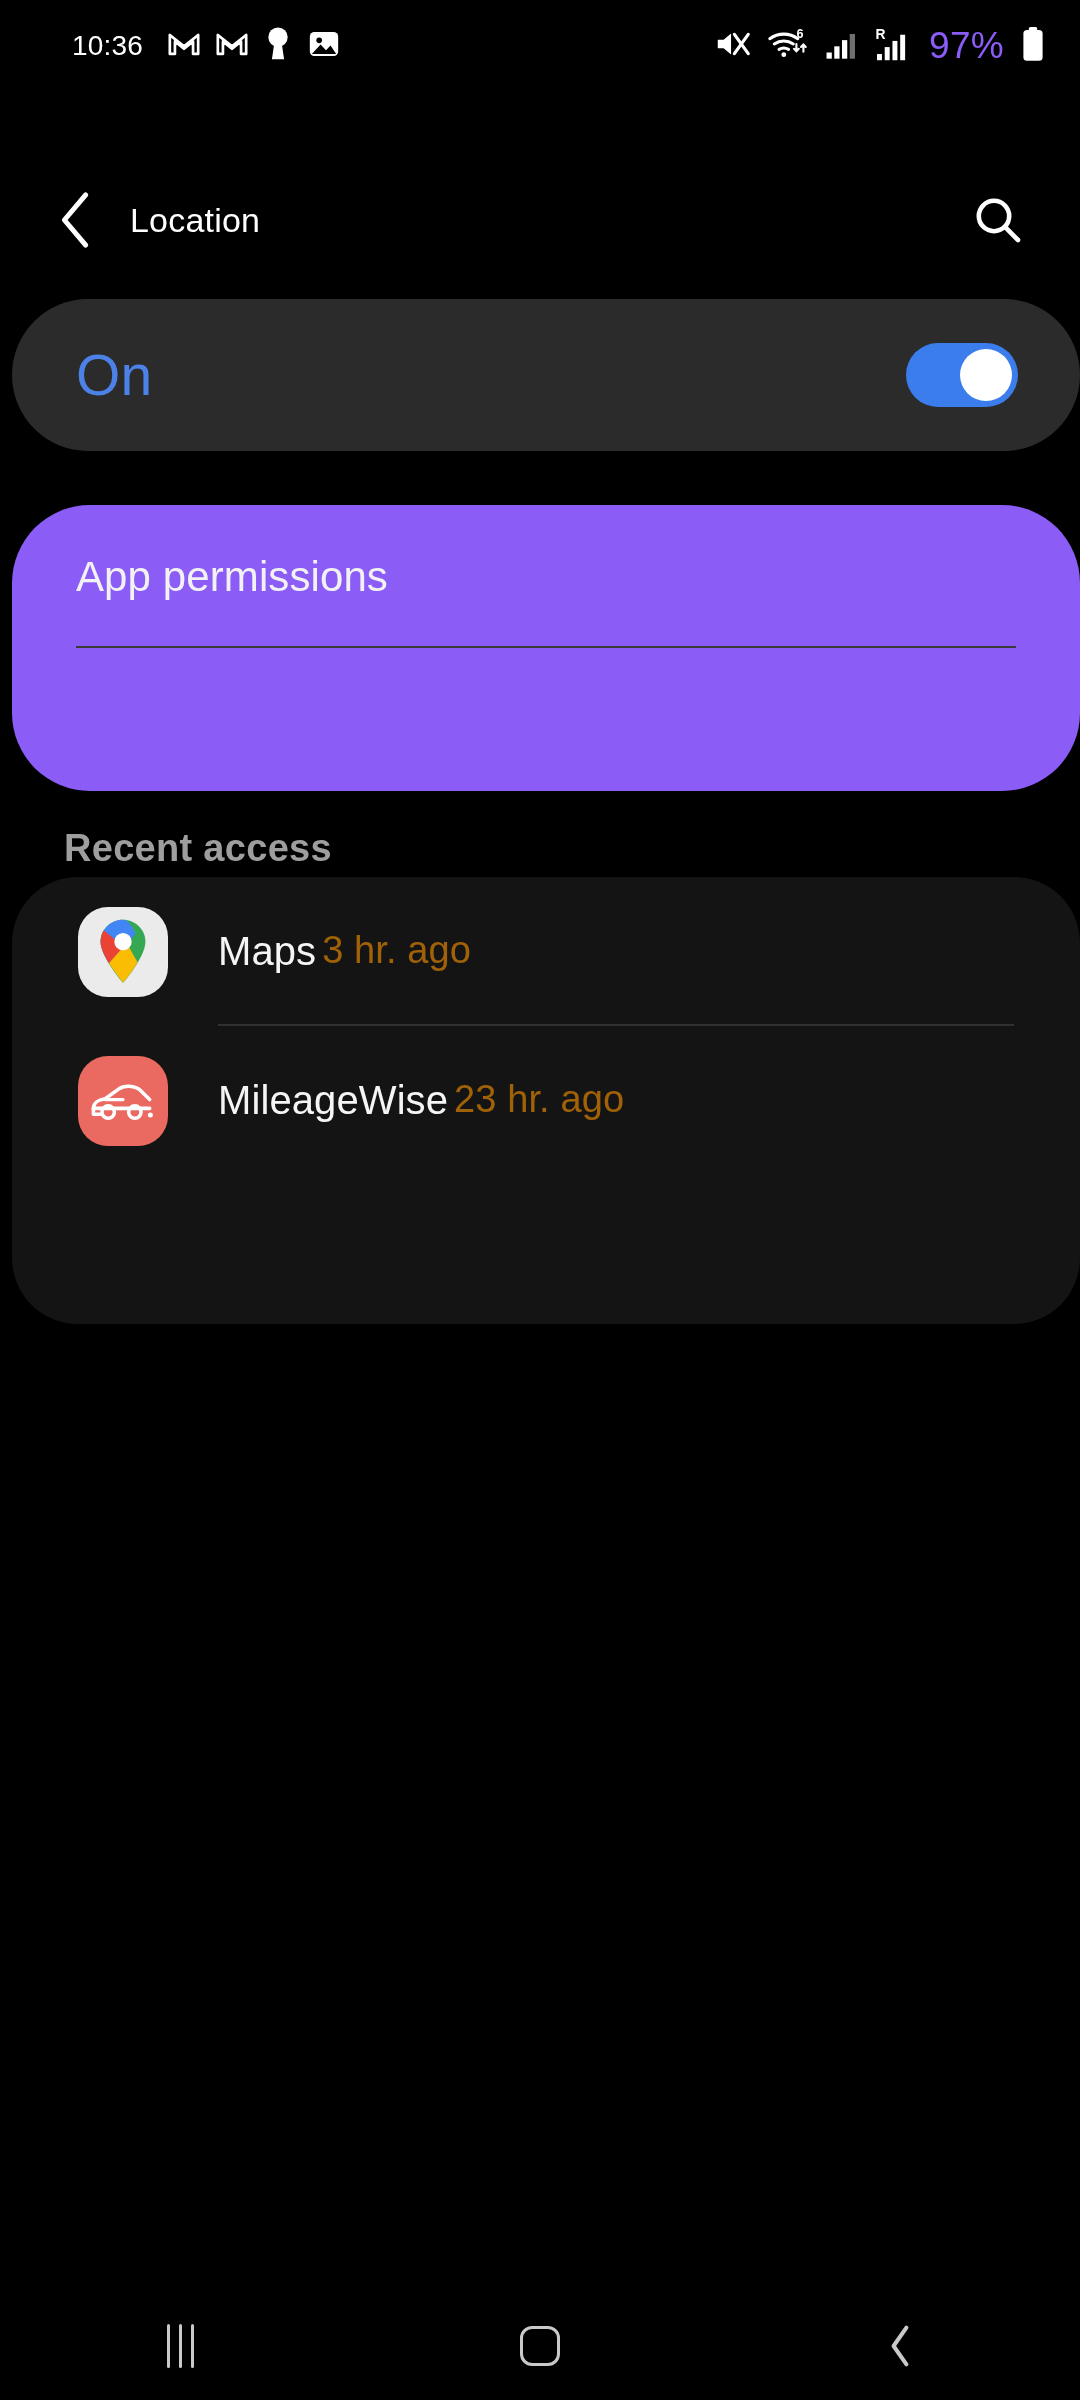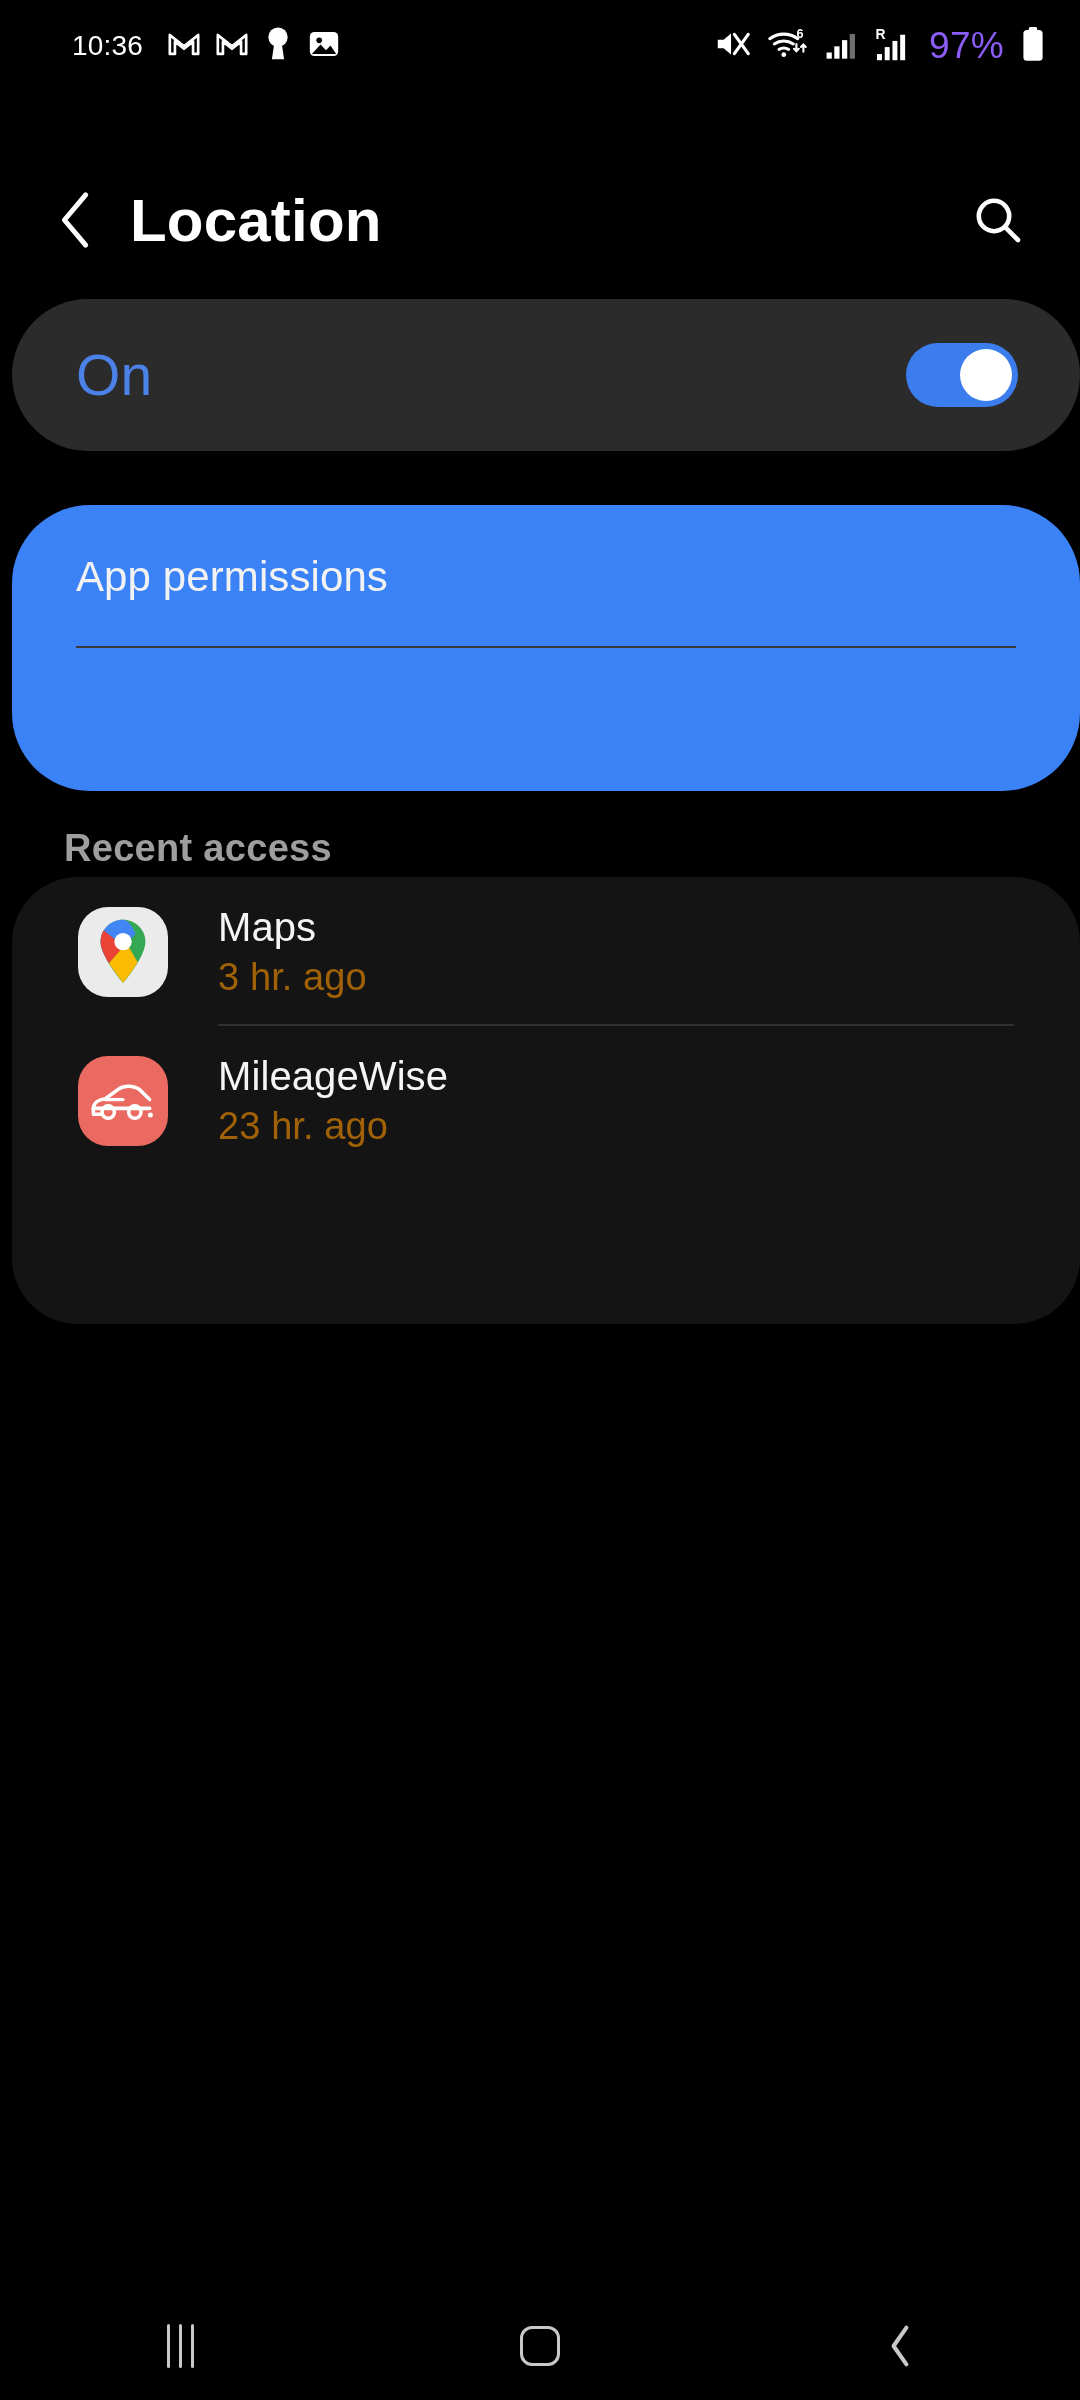--- a/index.html
+++ b/index.html
@@ -31,21 +31,21 @@
   
   .app-bar {
     position:absolute; top:160px; left:0; width:1080px; height:120px;
     display:flex; align-items:center;
   }
   .back-btn {
     width:96px; height:96px; margin-left:28px;
     display:flex; align-items:center; justify-content:center;
   }
   .app-title {
-    color:#ffffff; font-size:60px; font-weight:700; letter-spacing:0.2px;
+    color:#ffffff; font-size:34px; font-weight:400; letter-spacing:0.2px;
     margin-left:6px;
   }
   .search-btn {
     position:absolute; right:36px; top:50%; transform:translateY(-50%);
     width:92px; height:92px; display:flex; align-items:center; justify-content:center;
   }
 
   
   .card {
     position:absolute; left:12px; width:1068px;
@@ -65,21 +65,21 @@
     position:relative; flex-shrink:0;
   }
   .switch .knob {
     position:absolute; top:6px; right:6px;
     width:52px; height:52px; border-radius:50%;
     background:#ffffff;
   }
 
   .card-menu {
     top:505px; height:286px;
-    background:#3b82f6;
+    background:#8b5cf6;
     padding:0;
   }
   .menu-row {
     height:143px; display:flex; align-items:center;
     padding-left:64px;
     position:relative;
   }
   .menu-row .label {
     color:#f2f2f2; font-size:42px; font-weight:400; letter-spacing:0.1px;
   }
@@ -103,21 +103,21 @@
     height:149px; display:flex; align-items:center;
     padding-left:66px; position:relative;
   }
   .app-icon {
     width:90px; height:90px; flex-shrink:0;
     border-radius:28px;
     display:flex; align-items:center; justify-content:center;
     overflow:hidden;
   }
   .app-icon.squircle { border-radius:30px; }
-  .app-text { margin-left:50px; display:flex; flex-direction:column; gap:6px; }
+  .app-text { margin-left:50px; display:flex; flex-direction:row; gap:6px; }
   .app-name { color:#f5f5f5; font-size:40px; font-weight:400; letter-spacing:0.1px; }
   .app-time { color:#a16207; font-size:38px; font-weight:400; letter-spacing:0.1px; }
   .row-divider {
     position:absolute; left:206px; right:66px; bottom:0;
     height:2px; background:#313131;
   }
 
   
   .nav-bar {
     position:absolute; bottom:0; left:0; width:1080px; height:108px;

